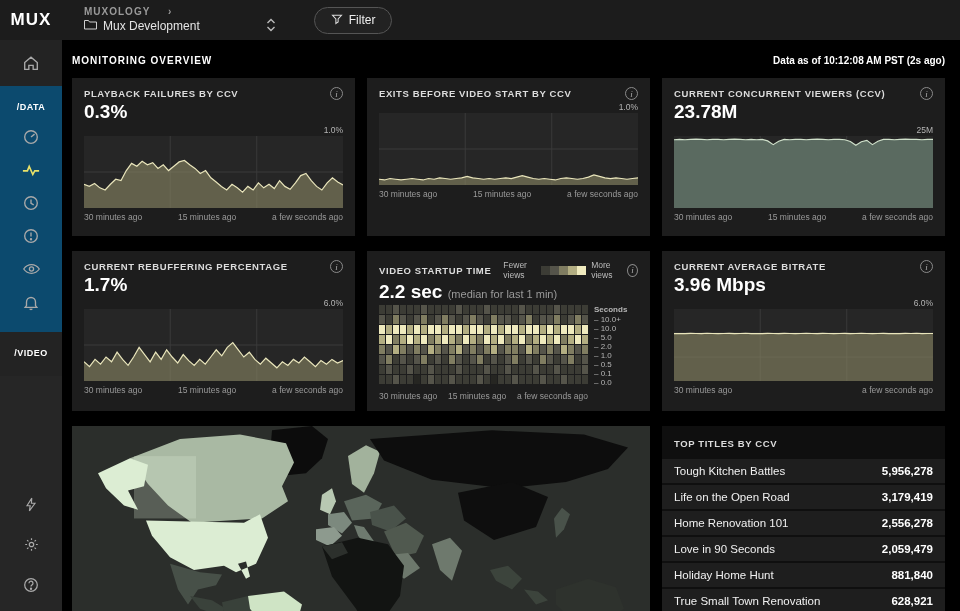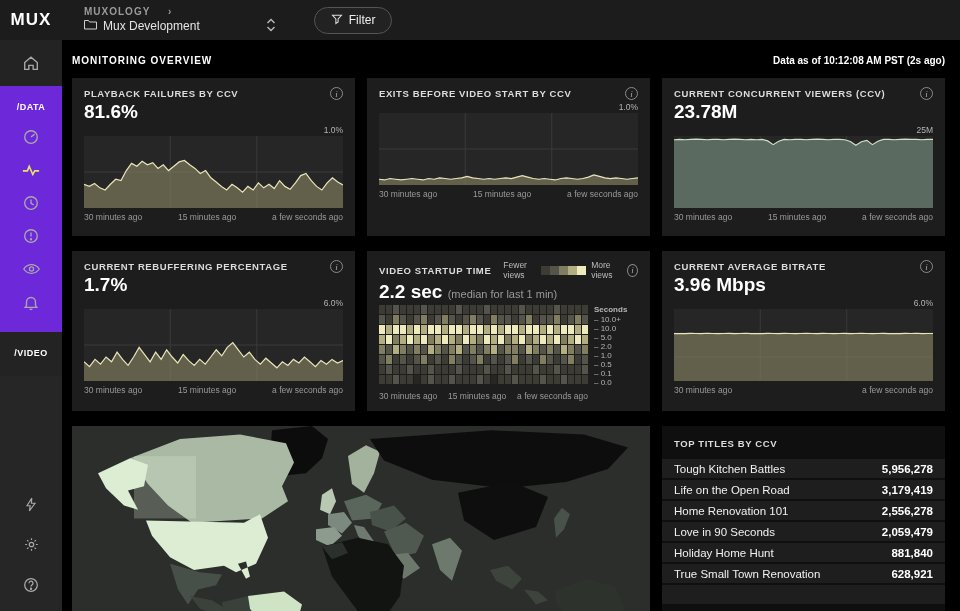--- a/index.html
+++ b/index.html
@@ -10,21 +10,21 @@
   .logo { width:62px; text-align:center; font-weight:bold; font-size:17px; letter-spacing:1px; color:#fff; }
   .crumbwrap { margin-left:22px; }
   .crumb-top { font-size:10px; color:#9a9a9a; font-weight:bold; letter-spacing:1px; }
   .crumb-main { display:flex; align-items:center; gap:6px; font-size:12px; color:#e4e4e4; margin-top:1px; }
   .selector { margin-left:60px; color:#bbb; }
   .filter-btn { margin-left:38px; display:flex; align-items:center; gap:6px; border:1px solid #555;
     border-radius:14px; padding:5px 16px; font-size:12px; color:#eee; background:#222; cursor:pointer; }
   .sidebar { position:absolute; left:0; top:40px; width:62px; height:571px; background:#202020;
     display:flex; flex-direction:column; align-items:stretch; }
   .side-seg-home { height:46px; display:flex; align-items:center; justify-content:center; background:#232323; }
-  .side-seg-data { background:#6d28d9; display:flex; flex-direction:column; align-items:center; padding:10px 0 14px; }
+  .side-seg-data { background:#0c4a6e; display:flex; flex-direction:column; align-items:center; padding:10px 0 14px; }
   .side-label { font-size:9px; font-weight:bold; letter-spacing:0.5px; color:#fff; margin:6px 0 8px; }
   .side-icon { width:38px; height:33px; display:flex; align-items:center; justify-content:center;
     color:#a9a9a9; cursor:pointer; }
   .side-icon.active { color:#e9e169; }
   .side-seg-video { background:#232323; display:flex; justify-content:center; padding:10px 0; }
   .side-spacer { flex:1; background:#262626; }
   .side-seg-bottom { background:#262626; display:flex; flex-direction:column; align-items:center; gap:7px; padding-bottom:10px; }
   .main { position:absolute; left:62px; top:40px; width:898px; height:571px; background:#000; padding:9px 15px 0 10px; }
   .pagehead { display:flex; justify-content:space-between; align-items:center; height:22px; margin-bottom:7px; }
   .pagehead .title { font-size:10px; font-weight:bold; letter-spacing:1px; color:#fff; }
@@ -50,21 +50,21 @@
   .hm-grid { flex:1; display:grid; grid-template-columns:repeat(30,1fr); grid-auto-rows:9px; gap:1px; }
   .hm-axis { width:44px; display:flex; flex-direction:column; font-size:8px; color:#b5b5b5; }
   .hm-axis .sec { font-weight:bold; margin-bottom:1px; text-align:left; }
   .hm-axis .tick { flex:1; display:flex; align-items:center; }
   .hm-xlabels { display:flex; justify-content:space-between; font-size:8.5px; color:#9a9a9a; margin-top:4px; padding-right:50px; }
   .maparea { grid-column:1 / span 2; background:#2b2e2b; position:relative; overflow:hidden; height:200px; }
   .maparea svg { width:100%; height:100%; display:block; }
   .titles-card { background:#0f0f0f; padding:0; display:flex; flex-direction:column; overflow:hidden; height:200px; }
   .titles-head { font-size:9.5px; font-weight:bold; letter-spacing:0.6px; color:#dcdcdc; padding:12px 12px 10px; }
   .trow { background:#1e1e1e; display:flex; justify-content:space-between; align-items:center;
-    padding:0 12px; height:19px; margin-bottom:2px; flex:0 0 auto; }
+    padding:12px 12px; height:19px; margin-bottom:2px; flex:0 0 auto; }
   .trow .t { font-size:11.5px; color:#f0f0f0; }
   .trow .v { font-size:11.5px; font-weight:bold; color:#fff; }
 </style>
 </head>
 <body>
 
 <div class="topbar">
   <div class="logo">MUX</div>
   <div class="crumbwrap">
     <div class="crumb-top">
@@ -176,21 +176,21 @@
   </div>
 
   <div class="grid">
 
     <div class="card">
       <div class="card-top">
         <span class="card-title">PLAYBACK FAILURES BY CCV</span>
         <span class="spring"></span>
         <span class="info">i</span>
       </div>
-      <div class="card-value">81.6%</div>
+      <div class="card-value">0.3%</div>
       <div class="ymax">1.0%</div>
       <div class="chartbox">
           <svg viewBox="0 0 100 100" preserveAspectRatio="none">
             <line x1="33.300000000000004" y1="0" x2="33.300000000000004" y2="100" stroke="#3a3a3a" vector-effect="non-scaling-stroke"></line>
             <line x1="66.7" y1="0" x2="66.7" y2="100" stroke="#3a3a3a" vector-effect="non-scaling-stroke"></line>
             <line x1="0" y1="50" x2="100" y2="50" stroke="#3a3a3a" vector-effect="non-scaling-stroke"></line>
     <polygon points="0,100 0.00,67.00 2.04,70.00 4.08,66.00 6.12,72.00 8.16,75.00 10.20,67.00 12.24,60.00 14.29,62.00 16.33,48.00 18.37,38.00 20.41,42.00 22.45,35.00 24.49,40.00 26.53,37.00 28.57,45.00 30.61,40.00 32.65,48.00 34.69,42.00 36.73,36.00 38.78,34.00 40.82,40.00 42.86,45.00 44.90,52.00 46.94,48.00 48.98,58.00 51.02,64.00 53.06,70.00 55.10,75.00 57.14,67.00 59.18,72.00 61.22,78.00 63.27,70.00 65.31,75.00 67.35,65.00 69.39,72.00 71.43,67.00 73.47,73.00 75.51,62.00 77.55,70.00 79.59,74.00 81.63,65.00 83.67,55.00 85.71,52.00 87.76,62.00 89.80,70.00 91.84,75.00 93.88,65.00 95.92,58.00 97.96,64.00 100.00,68.00 100,100" fill="rgba(136,133,98,0.62)"></polygon>
     <polyline points="0.00,67.00 2.04,70.00 4.08,66.00 6.12,72.00 8.16,75.00 10.20,67.00 12.24,60.00 14.29,62.00 16.33,48.00 18.37,38.00 20.41,42.00 22.45,35.00 24.49,40.00 26.53,37.00 28.57,45.00 30.61,40.00 32.65,48.00 34.69,42.00 36.73,36.00 38.78,34.00 40.82,40.00 42.86,45.00 44.90,52.00 46.94,48.00 48.98,58.00 51.02,64.00 53.06,70.00 55.10,75.00 57.14,67.00 59.18,72.00 61.22,78.00 63.27,70.00 65.31,75.00 67.35,65.00 69.39,72.00 71.43,67.00 73.47,73.00 75.51,62.00 77.55,70.00 79.59,74.00 81.63,65.00 83.67,55.00 85.71,52.00 87.76,62.00 89.80,70.00 91.84,75.00 93.88,65.00 95.92,58.00 97.96,64.00 100.00,68.00" fill="none" stroke="#e9e5bb" stroke-width="1.2" vector-effect="non-scaling-stroke"></polyline>
           </svg>
         </div>

